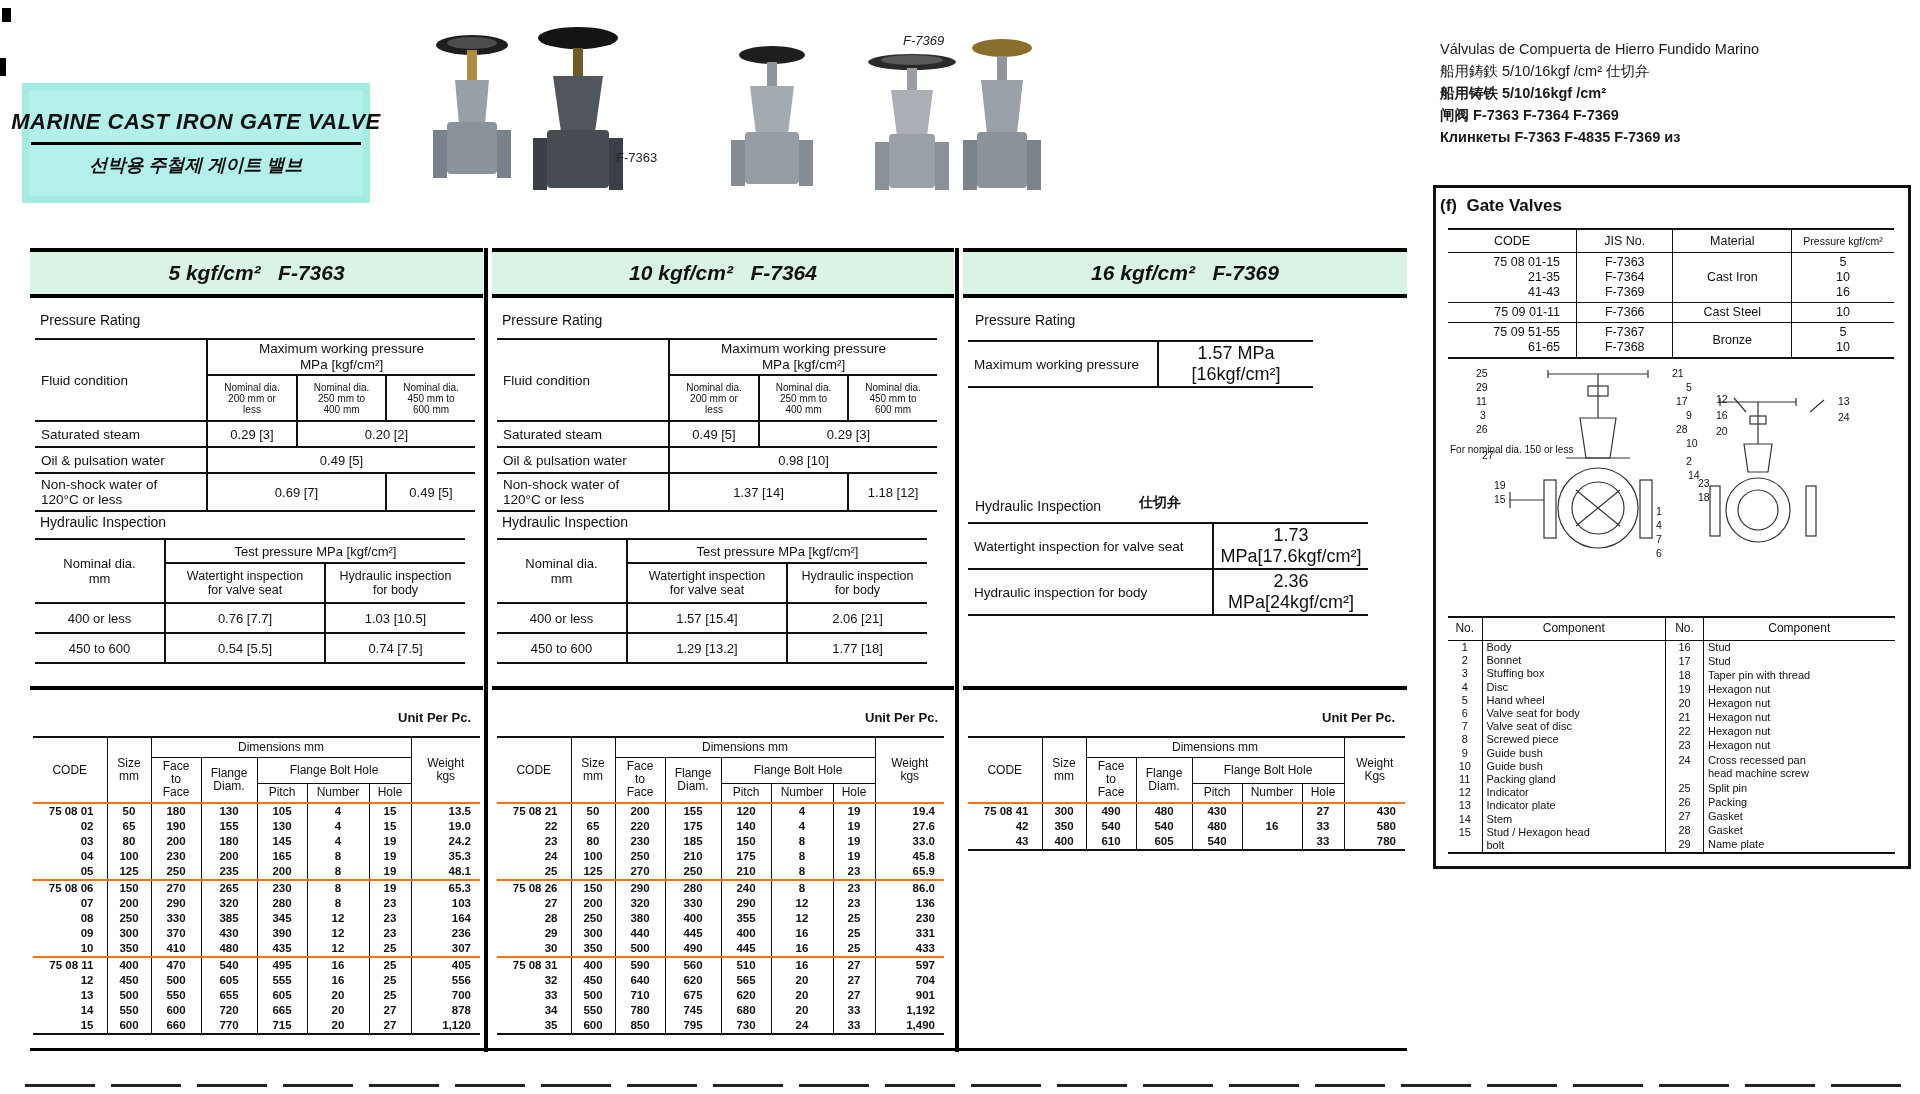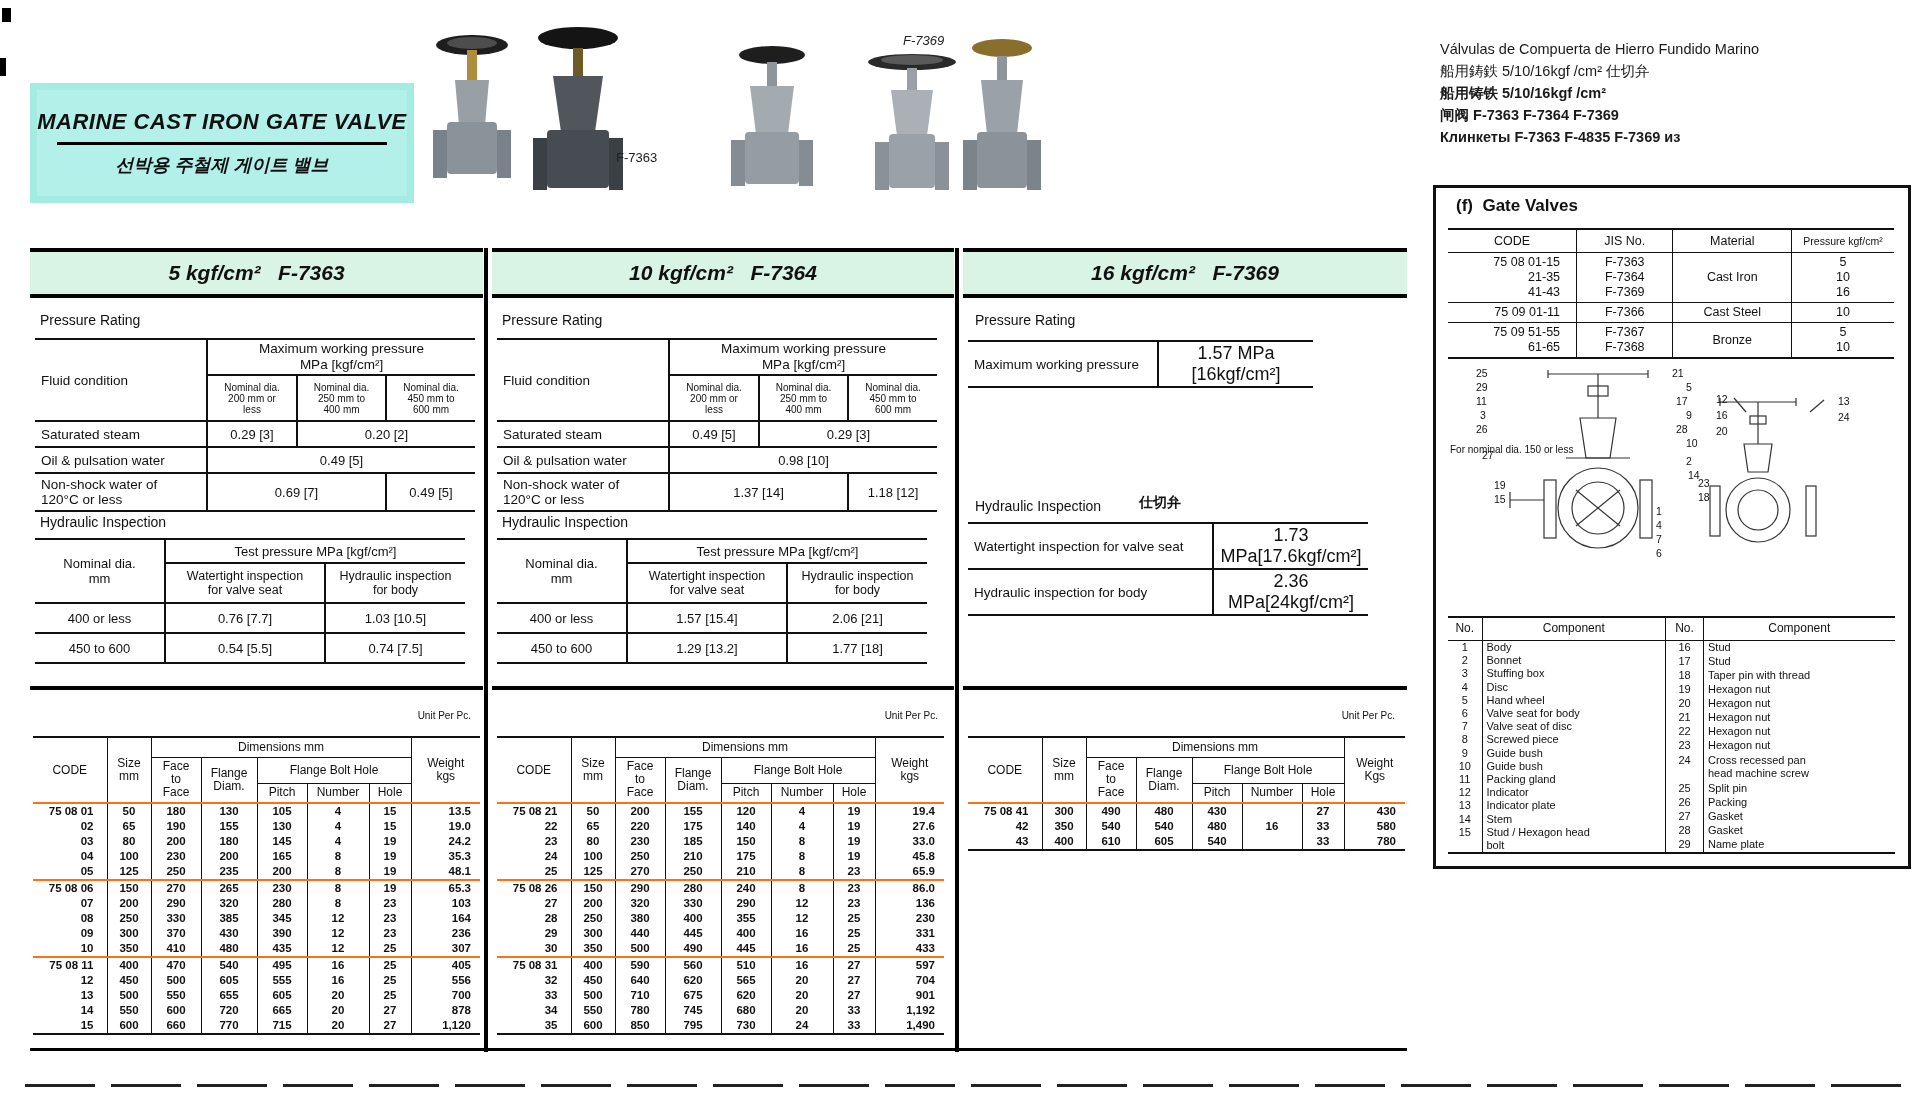--- a/index.html
+++ b/index.html
@@ -3,21 +3,21 @@
 <meta charset="utf-8">
 <style>
   html,body{margin:0;padding:0;background:#e8e8e8;}
   .page{position:relative;width:1920px;height:1094px;background:#ffffff;overflow:hidden;
         font-family:"Liberation Sans","DejaVu Sans",sans-serif;color:#111;}
 
   
   .edge-mark{position:absolute;background:#000;}
 
   
-  .title-box{position:absolute;left:30px;top:83px;width:384px;height:120px;background:#b3f0e9;
+  .title-box{position:absolute;left:22px;top:83px;width:348px;height:120px;background:#b3f0e9;
              box-shadow:inset 0 0 0 7px #a4ebe2;display:flex;flex-direction:column;align-items:center;justify-content:center;}
   .title-main{font-size:22px;font-weight:700;font-style:italic;letter-spacing:.5px;white-space:pre;}
   .title-rule{width:330px;height:3px;background:#000;margin:7px 0 8px 0;}
   .title-sub{font-size:18px;font-weight:700;font-style:italic;}
 
   
   .photos{position:absolute;left:425px;top:10px;width:630px;height:185px;}
   .photo-label{position:absolute;font-size:13px;color:#222;}
 
   
@@ -26,21 +26,21 @@
 
   
   .col{position:absolute;top:248px;}
   .bar{position:absolute;top:0;left:0;right:0;height:42px;background:#d9f3e4;
        border-top:4px solid #000;border-bottom:4px solid #000;
        display:flex;align-items:center;justify-content:center;
        font-weight:700;font-style:italic;font-size:21px;white-space:pre;}
   .seclabel{position:absolute;font-size:14px;white-space:pre;}
   .jp-label{position:absolute;font-size:14px;font-weight:700;}
   .thick{position:absolute;left:0;width:100%;height:4px;background:#000;}
-  .unit{position:absolute;font-size:10px;}
+  .unit{position:absolute;font-size:13px;font-weight:bold;}
 
   table{border-collapse:collapse;table-layout:fixed;}
   td{vertical-align:middle;white-space:pre-line;}
 
   
   .prt{position:absolute;left:5px;width:440px;border-top:2px solid #111;border-bottom:2px solid #111;}
   .prt td{border:2px solid #111;text-align:center;font-size:13px;padding:1px 3px;}
   .prt td:first-child{border-left:none;}
   .prt td:last-child{border-right:none;}
   .prt tr:nth-child(1){height:36px;}
@@ -78,21 +78,21 @@
   .dimt thead tr:nth-child(2){height:26px;}
   .dimt thead tr:nth-child(3){height:20px;}
   .dimt tbody{border-top:2px solid #f97316;}
   .dimt tbody td{font-size:11.5px;font-weight:700;line-height:15px;border-top:none;border-bottom:none;}
   .dimt tbody tr{height:15px;}
   .dimt tbody td:first-child{text-align:right;padding-right:13px;}
   .dimt tbody td:last-child{text-align:right;padding-right:9px;}
 
   
   .panel{position:absolute;left:1433px;top:185px;width:472px;height:678px;border:3px solid #111;background:#fff;}
-  .panel-title{position:absolute;left:20px;top:8px;font-size:17px;font-weight:700;white-space:pre;}
+  .panel-title{position:absolute;left:4px;top:8px;font-size:17px;font-weight:700;white-space:pre;}
   .codet{position:absolute;left:12px;top:40px;width:446px;border-top:2px solid #111;border-bottom:2px solid #111;}
   .codet td{border:1.5px solid #111;text-align:center;font-size:12.5px;line-height:15px;padding:2px 2px;}
   .codet td:first-child{border-left:none;}
   .codet td:last-child{border-right:none;}
   .codet td.code{text-align:right;padding-right:16px;}
   .codet td.h{font-size:12.5px;height:18px;text-align:center;padding-right:2px;}
   .codet td.hp{font-size:10.5px;}
 
   .diagram{position:absolute;left:12px;top:172px;width:446px;height:248px;}
   .diagram svg{position:absolute;left:0;top:0;}

